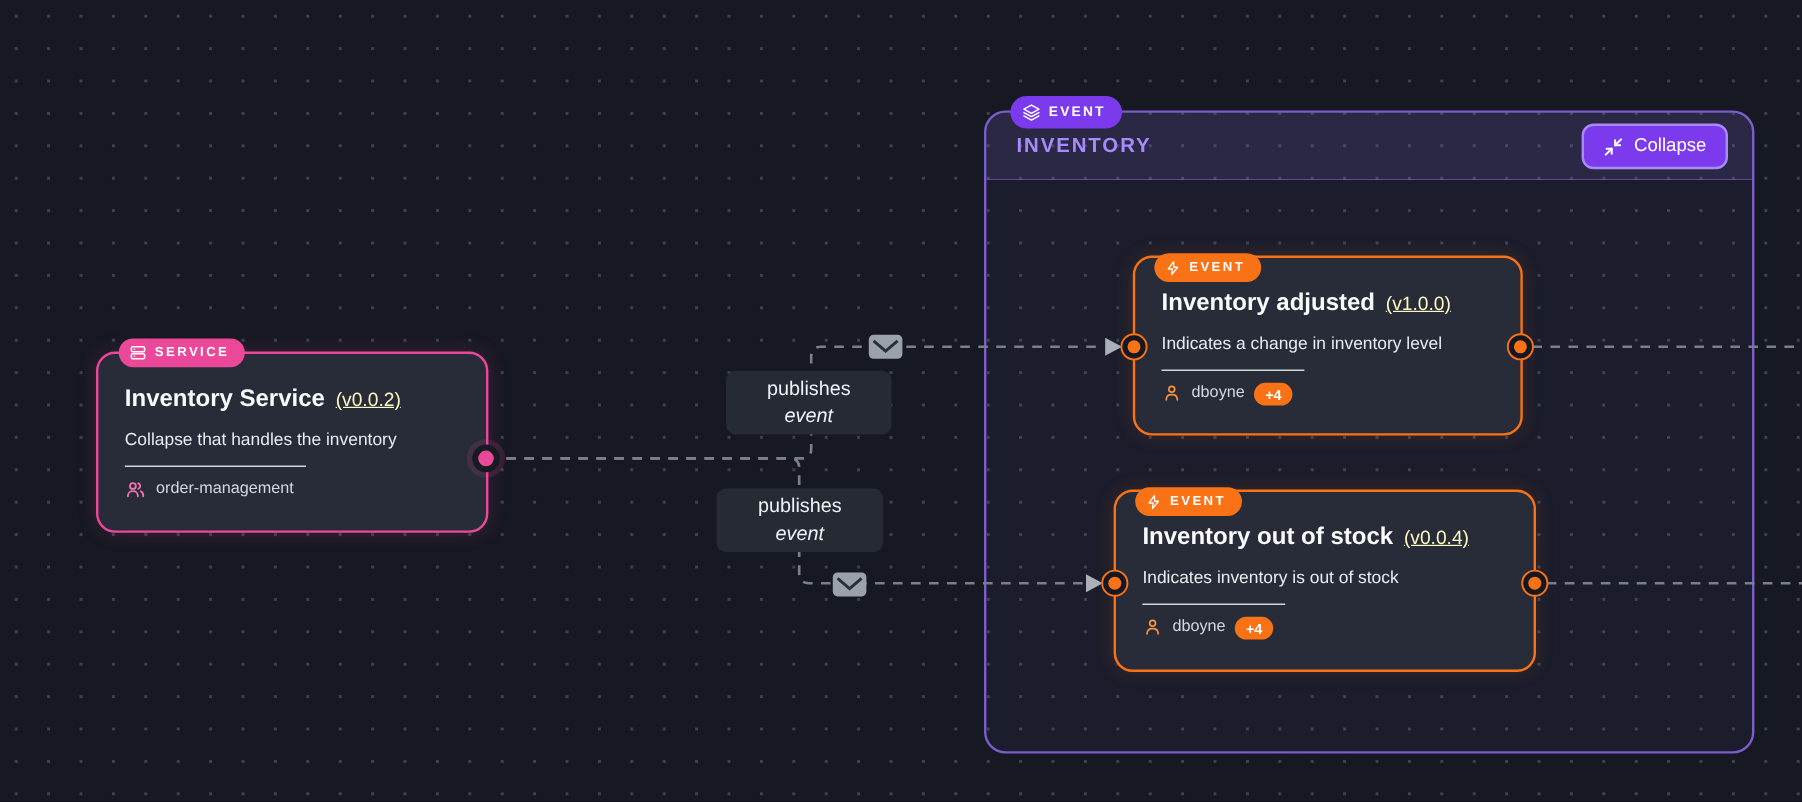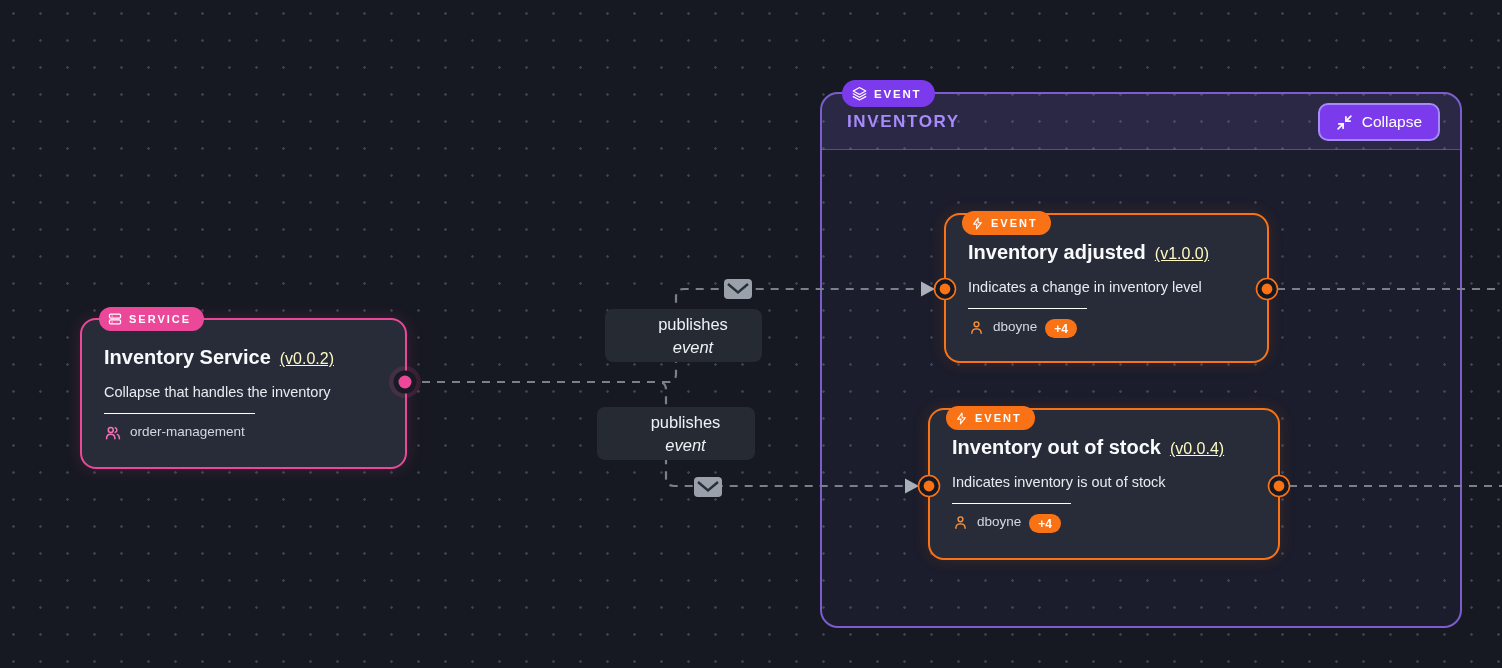--- a/index.html
+++ b/index.html
@@ -40,21 +40,21 @@
   .node{
     position:absolute; background:#272c38; border-radius:16px;
     box-sizing:border-box; padding:26px 22px 14px; z-index:2; cursor:pointer;
   }
   .node .badge{
     position:absolute; height:24px; border-radius:999px;
     display:inline-flex; align-items:center; gap:7px;
     color:#fff; font-size:11px; font-weight:bold; letter-spacing:2px;
     padding:0 13px 0 9px;
   }
-  .service{left:80px; top:318px; width:327px; height:151px;
+  .service{left:80px; top:293px; width:327px; height:151px;
     border:2.5px solid #ec4899; box-shadow:0 0 16px rgba(236,72,153,0.18);}
   .service .badge{left:17px; top:-13px; background:#ec4899;}
   .event1{left:944px; top:213px; width:325px; height:150px;}
   .event2{left:928px; top:408px; width:352px; height:152px;}
   .evt{border:2.5px solid #f97316; box-shadow:0 0 16px rgba(249,115,22,0.15);}
   .evt .badge{left:16px; top:-4px; background:#f97316;}
   .title-row{display:flex; align-items:baseline; gap:9px; white-space:nowrap;}
   .title{color:#f8fafc; font-size:20px; font-weight:bold;}
   .version{color:#fef9c3; font-size:16px;text-decoration:underline;}
   .desc{margin-top:15px; color:#e8ebf0; font-size:14.5px; white-space:nowrap;}
@@ -63,21 +63,21 @@
     border-top:1px solid #ffffff; padding-top:10px; padding-right:10px;
     color:#d3d8e0; font-size:13.5px; white-space:nowrap;
   }
   .pill{background:#f97316; color:#fff; font-size:12px; font-weight:bold;
     padding:2.5px 9px; border-radius:999px;}
   
   .overlay{position:absolute; left:0; top:0; z-index:3; pointer-events:none;}
   .edge-label{
     position:absolute; z-index:4; background:#262a33; border-radius:8px;
     display:flex; flex-direction:column; align-items:center; justify-content:center;
-    color:#eef1f5; font-size:16.5px; line-height:23px;padding-left:19px;
+    color:#eef1f5; font-size:16.5px; line-height:23px;
   }
   .edge-label .it{font-style:italic;}
   .label1{left:605px; top:309px; width:138px; height:53px;}
   .label2{left:597px; top:407px; width:139px; height:53px;}
 </style>
 </head>
 <body>
 
 <div class="canvas">
 

